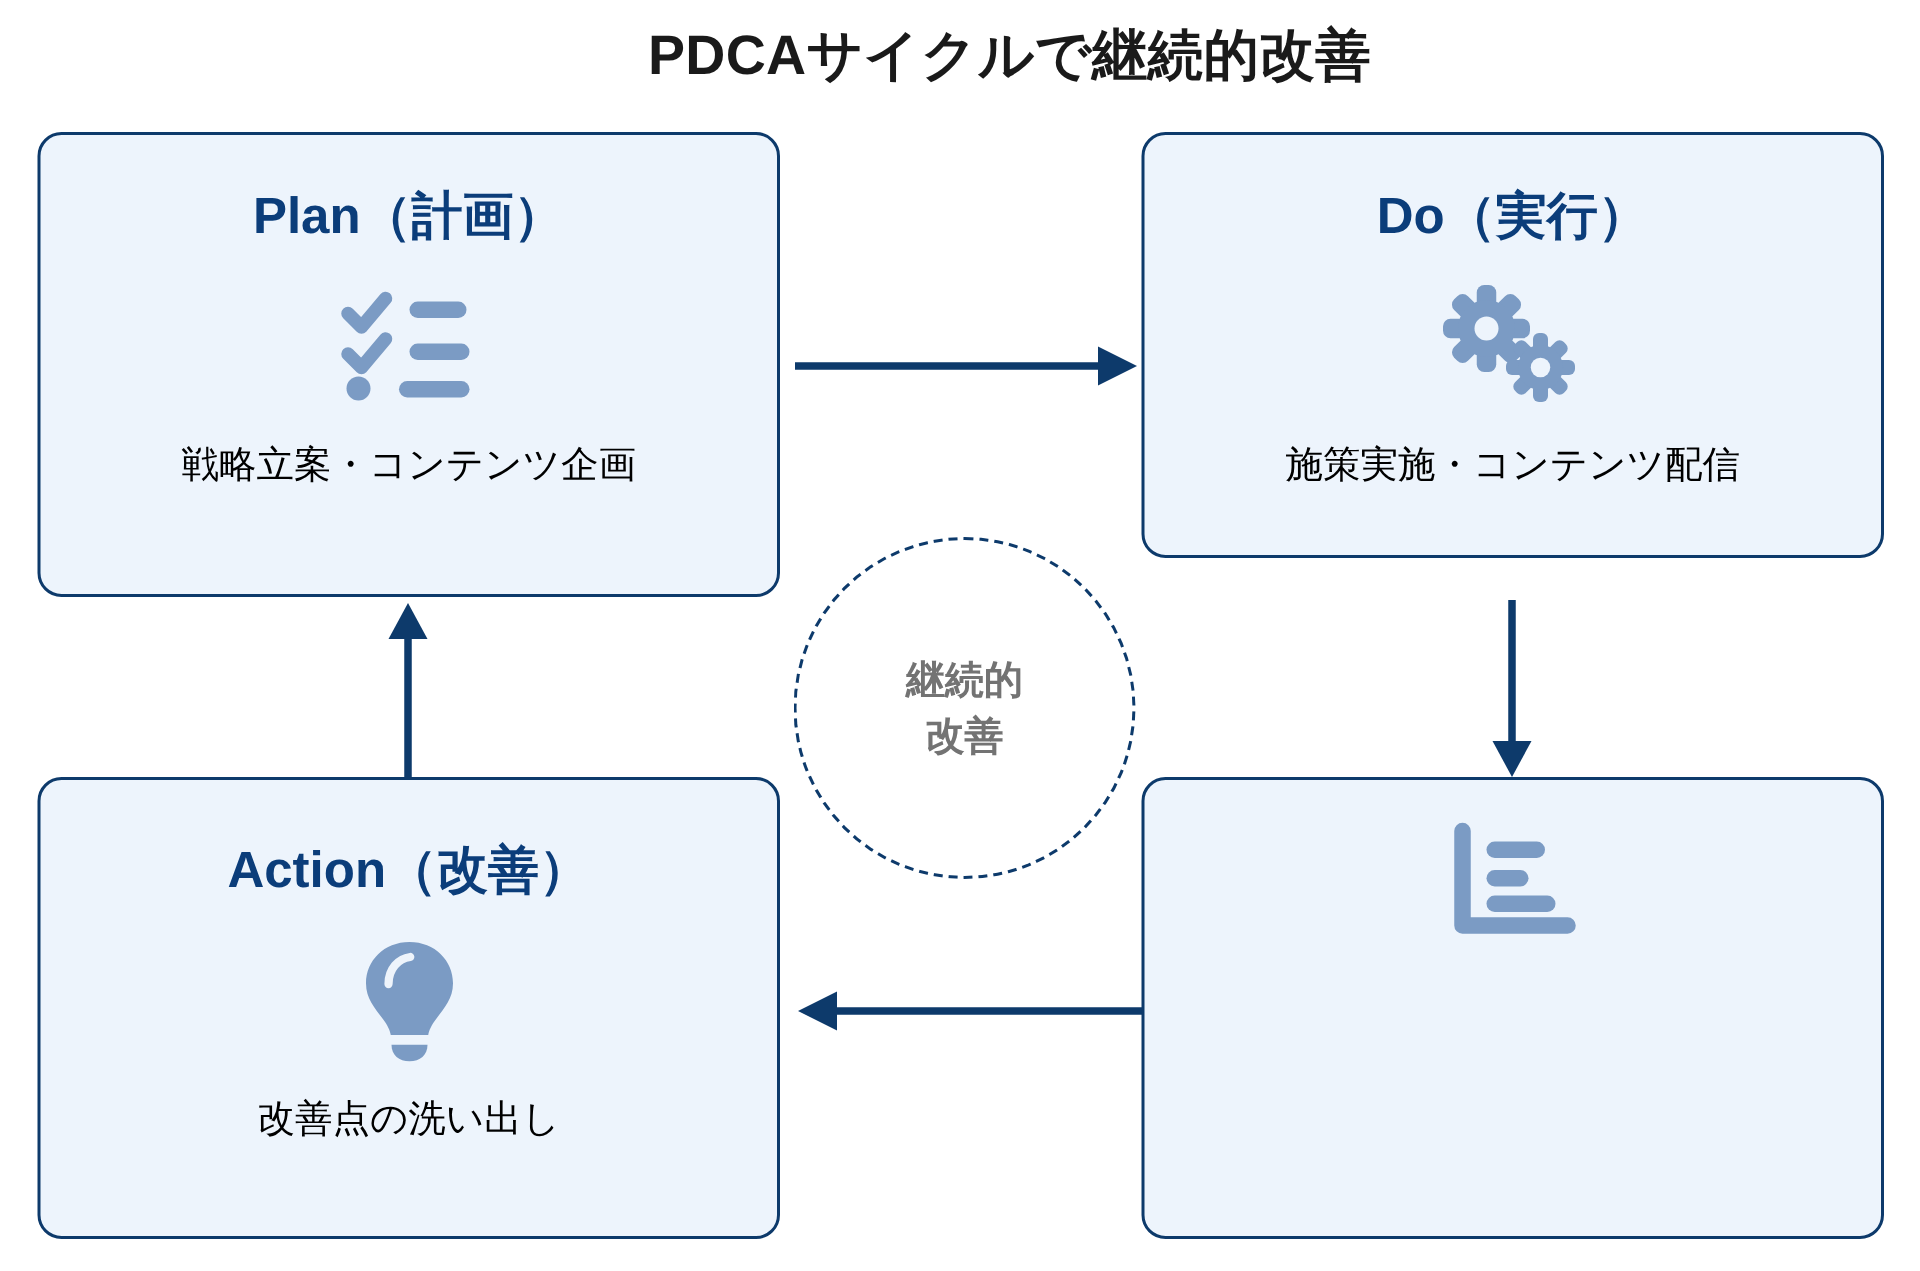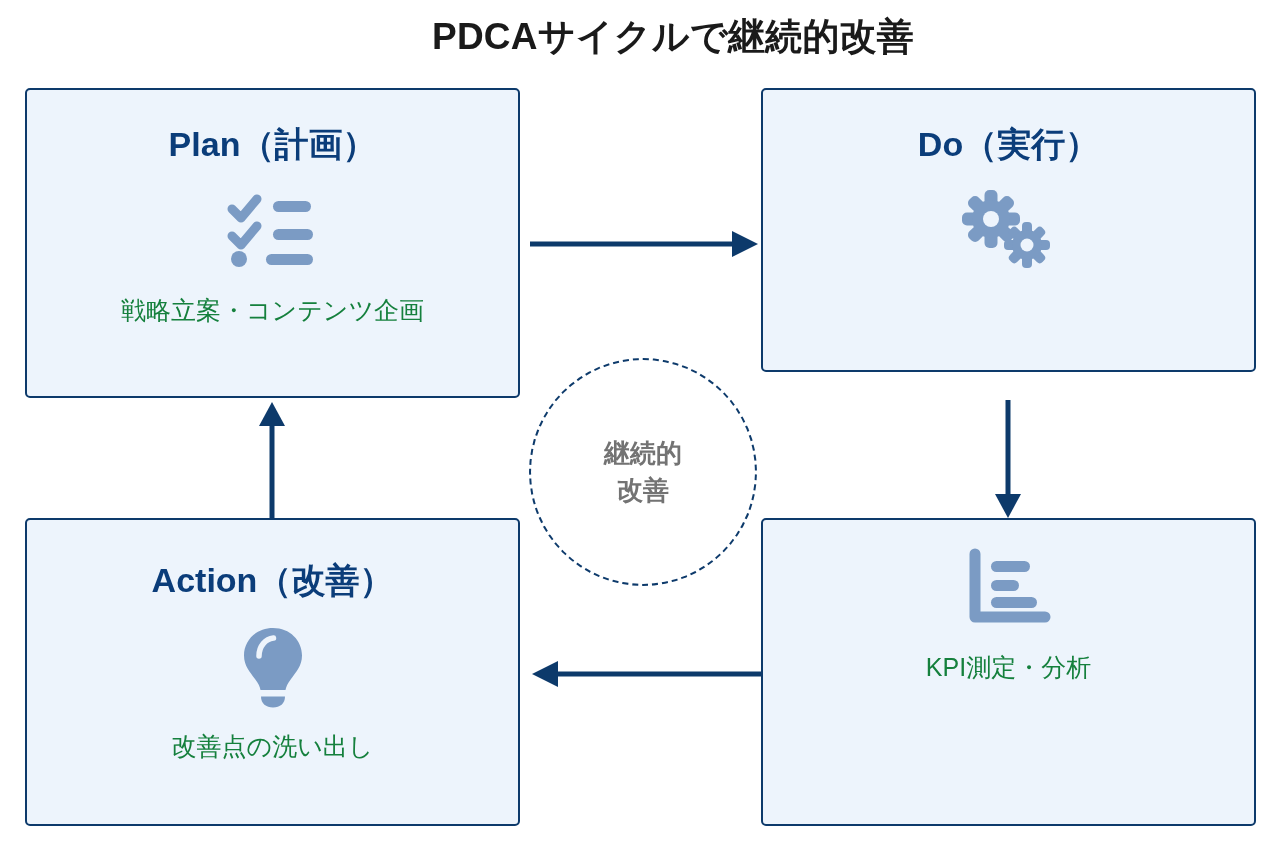--- a/index.html
+++ b/index.html
@@ -37,21 +37,21 @@
     white-space: nowrap;
     padding-left: 33px;
   }
 
   
   .phase-card {
     position: absolute;
     box-sizing: border-box;
     background: #edf4fc;
     border: 2px solid #0d3a6b;
-    border-radius: 5px;
+    border-radius: 16px;
     display: flex;
     flex-direction: column;
     align-items: center;
   }
   .phase-card.plan   { left: 25px;  top: 88px;  width: 495px; height: 310px; }
   .phase-card.do     { left: 761px; top: 88px;  width: 495px; height: 284px; }
   .phase-card.action { left: 25px;  top: 518px; width: 495px; height: 308px; }
   .phase-card.check  { left: 761px; top: 518px; width: 495px; height: 308px; }
 
   .phase-heading {
@@ -66,21 +66,21 @@
     margin-top: 26px;
     height: 84px;
     display: flex;
     align-items: center;
     justify-content: center;
   }
   .phase-desc {
     margin-top: 22px;
     font-size: 25px;
     font-weight: 400;
-    color: #15803d;
+    color: #000000;
     line-height: 1.2;
     white-space: nowrap;
   }
   .phase-card.action .phase-heading { margin-top: 42px; }
   .phase-card.check  .phase-heading { margin-top: 42px; }
 
   
   .center-circle {
     position: absolute;
     left: 529px;
@@ -170,20 +170,21 @@
               <rect x="-5" y="10" width="10" height="13" rx="4" transform="rotate(45)"></rect>
               <rect x="-23" y="-5" width="13" height="10" rx="4" transform="rotate(45)"></rect>
               <rect x="10" y="-5" width="13" height="10" rx="4" transform="rotate(45)"></rect>
             </g>
             <circle cx="0" cy="0" r="15"></circle>
             <circle cx="0" cy="0" r="6.5" fill="#edf4fc"></circle>
           </g>
         </g>
       </svg>
     </div>
+    <div class="phase-desc">施策実施・コンテンツ配信</div>
   </div>
 
   <div class="phase-card action">
     <div class="phase-heading">Action（改善）</div>
     <div class="phase-icon">
       <svg width="70" height="84" viewBox="0 0 70 84" aria-hidden="true">
         <path d="M35 3 C18 3 6 15.5 6 30.5 C6 41 12 47 17 54 C20.5 58.6 22 62 22.5 65 L47.5 65 C48 62 49.5 58.6 53 54 C58 47 64 41 64 30.5 C64 15.5 52 3 35 3 Z" fill="#7b9bc4"></path>
         <rect x="22.5" y="65" width="25" height="6.5" fill="#edf4fc"></rect>
         <path d="M23 71.5 L47 71.5 C47 78.5 42 82.5 35 82.5 C28 82.5 23 78.5 23 71.5 Z" fill="#7b9bc4"></path>
         <path d="M21 31 C21 21 27.5 14 35.5 13" fill="none" stroke="#eef4fb" stroke-width="5.5" stroke-linecap="round"></path>
@@ -196,21 +197,20 @@
     <div class="phase-icon">
       <svg width="84" height="78" viewBox="0 0 84 78" aria-hidden="true">
         <path d="M8 5 L8 68 L78 68" fill="none" stroke="#7b9bc4" stroke-width="11" stroke-linecap="round" stroke-linejoin="round"></path>
         <g fill="#7b9bc4">
           <rect x="24" y="12" width="39" height="11" rx="5.5"></rect>
           <rect x="24" y="31" width="28" height="11" rx="5.5"></rect>
           <rect x="24" y="48" width="46" height="11" rx="5.5"></rect>
         </g>
       </svg>
     </div>
-    <div class="phase-desc">KPI測定・分析</div>
   </div>
 
   <div class="center-circle">
     <div class="center-line">継続的</div>
     <div class="center-line">改善</div>
   </div>
 
   <div class="flow-arrow top">
     <svg width="232" height="44" viewBox="0 0 232 44" aria-hidden="true">
       <line x1="2" y1="22" x2="206" y2="22" stroke="#0d3a6b" stroke-width="5" stroke-linecap="butt"></line>

